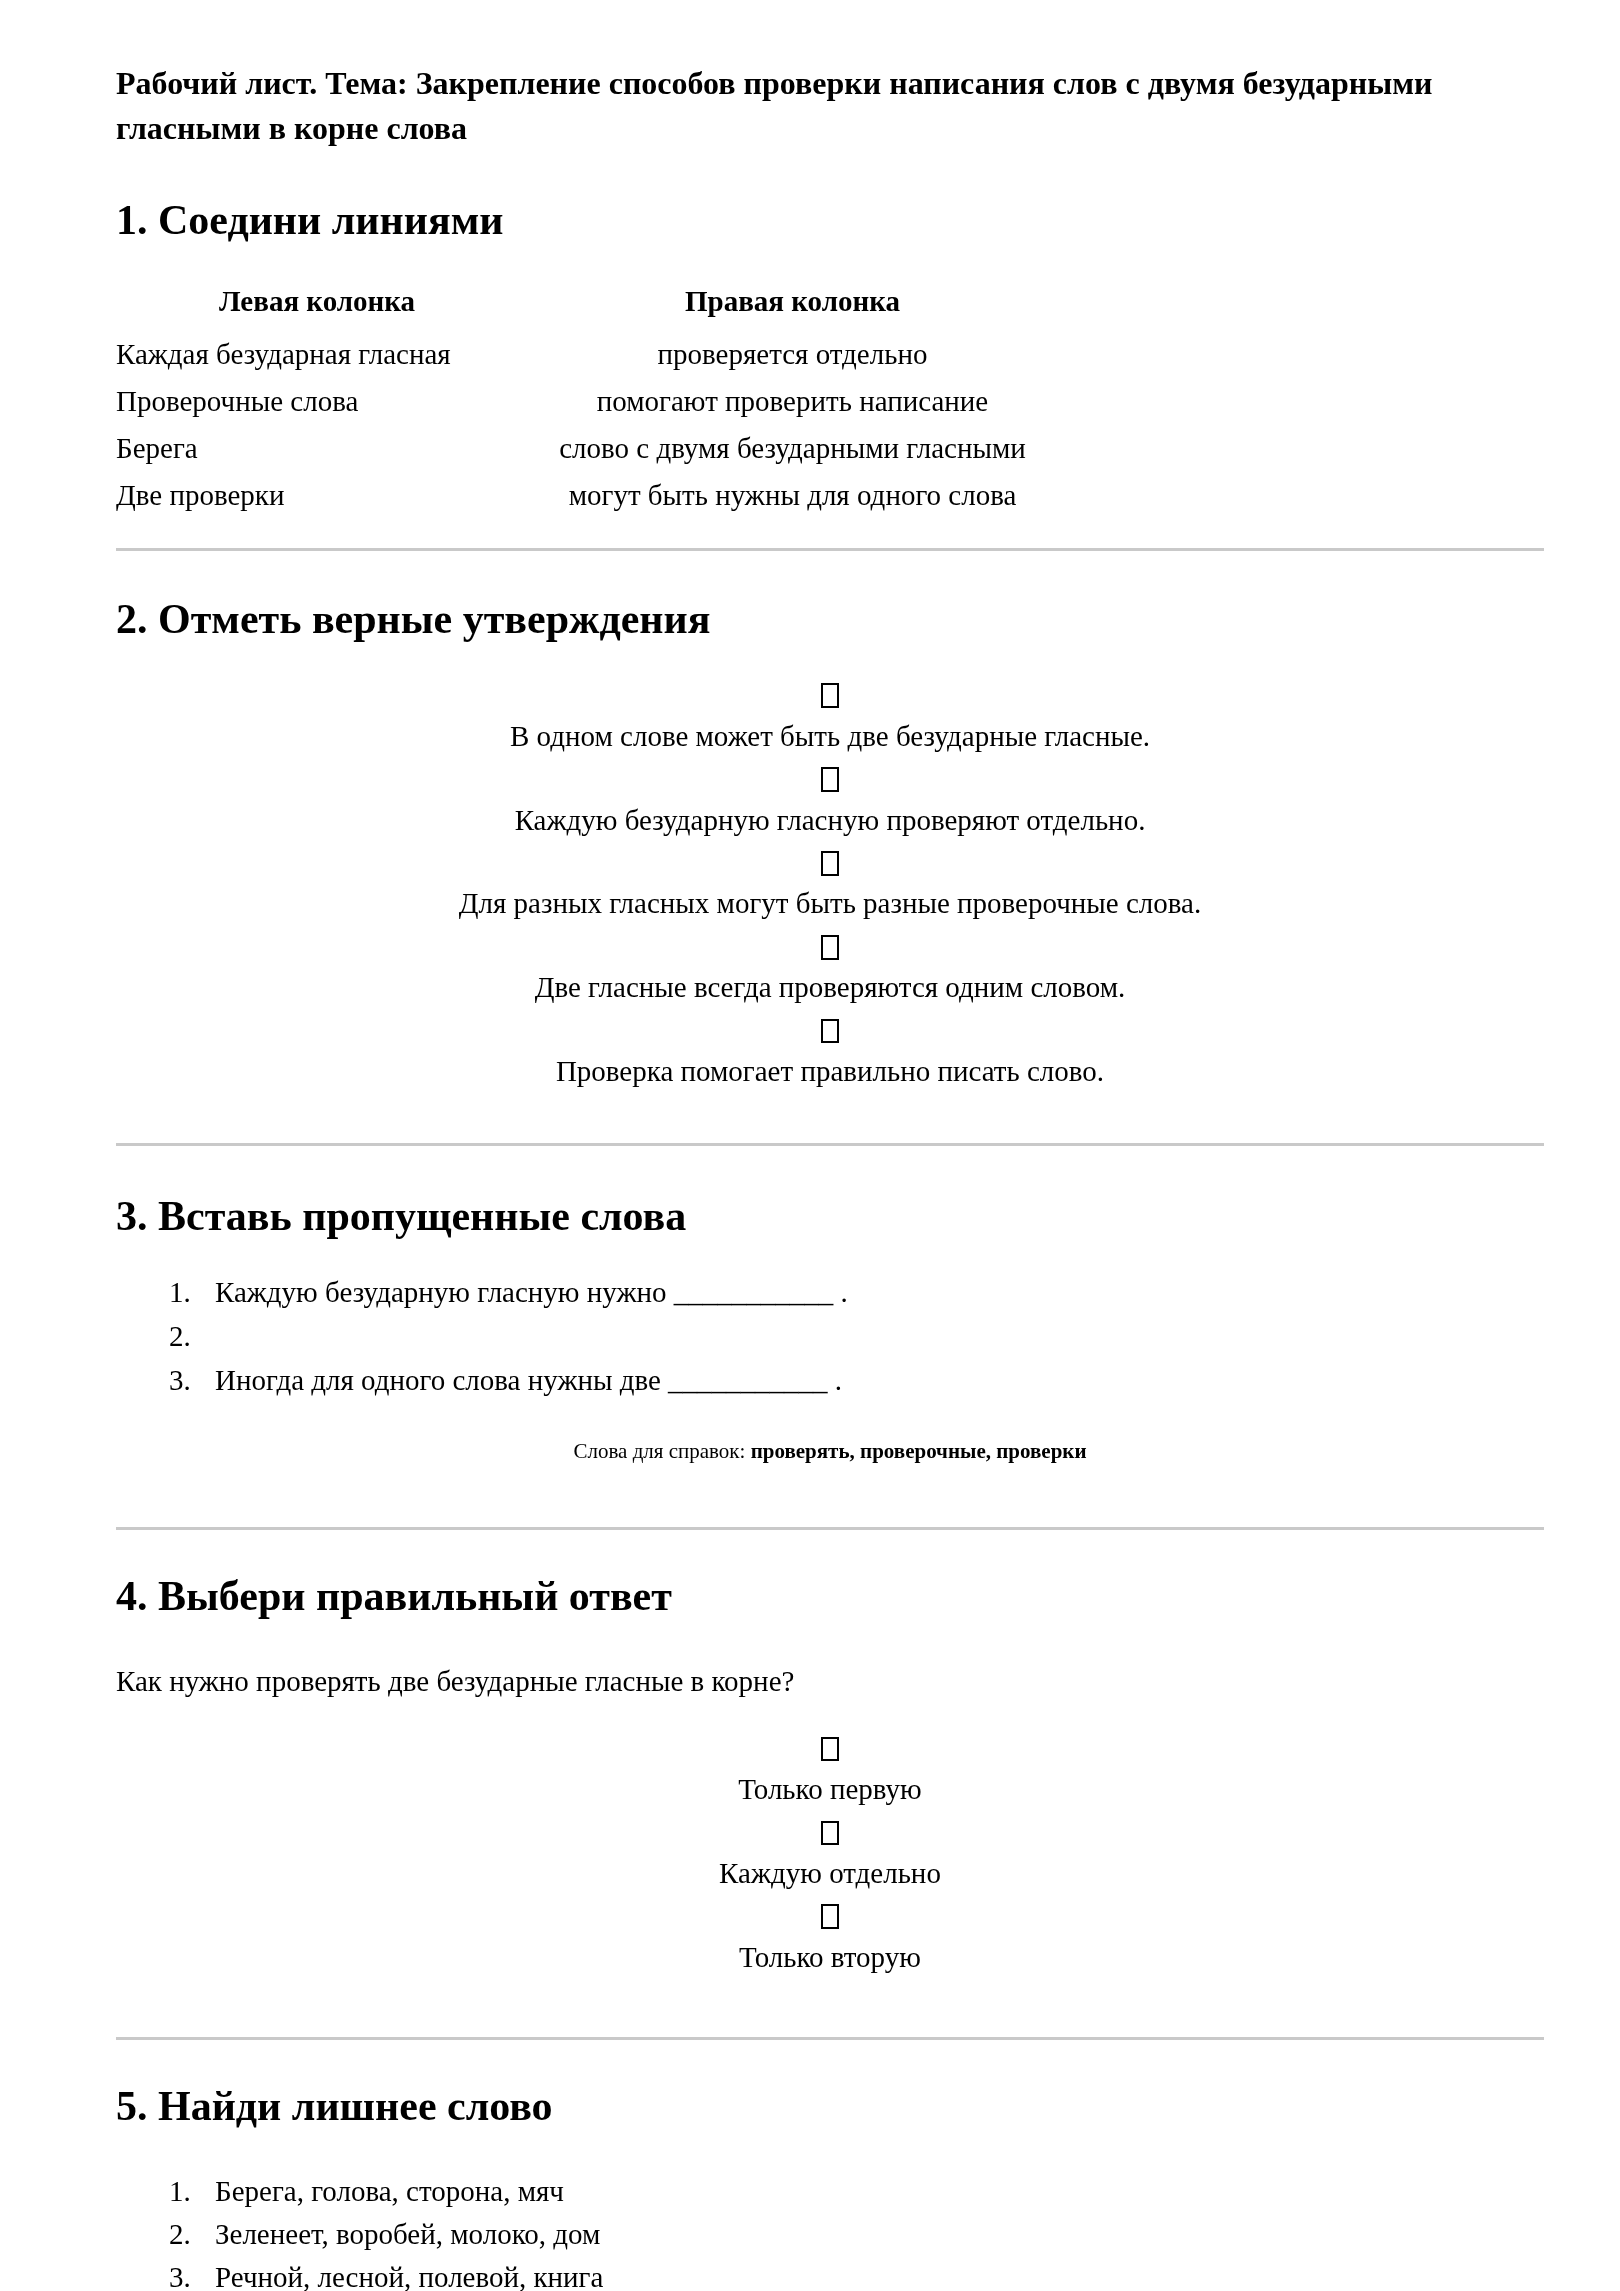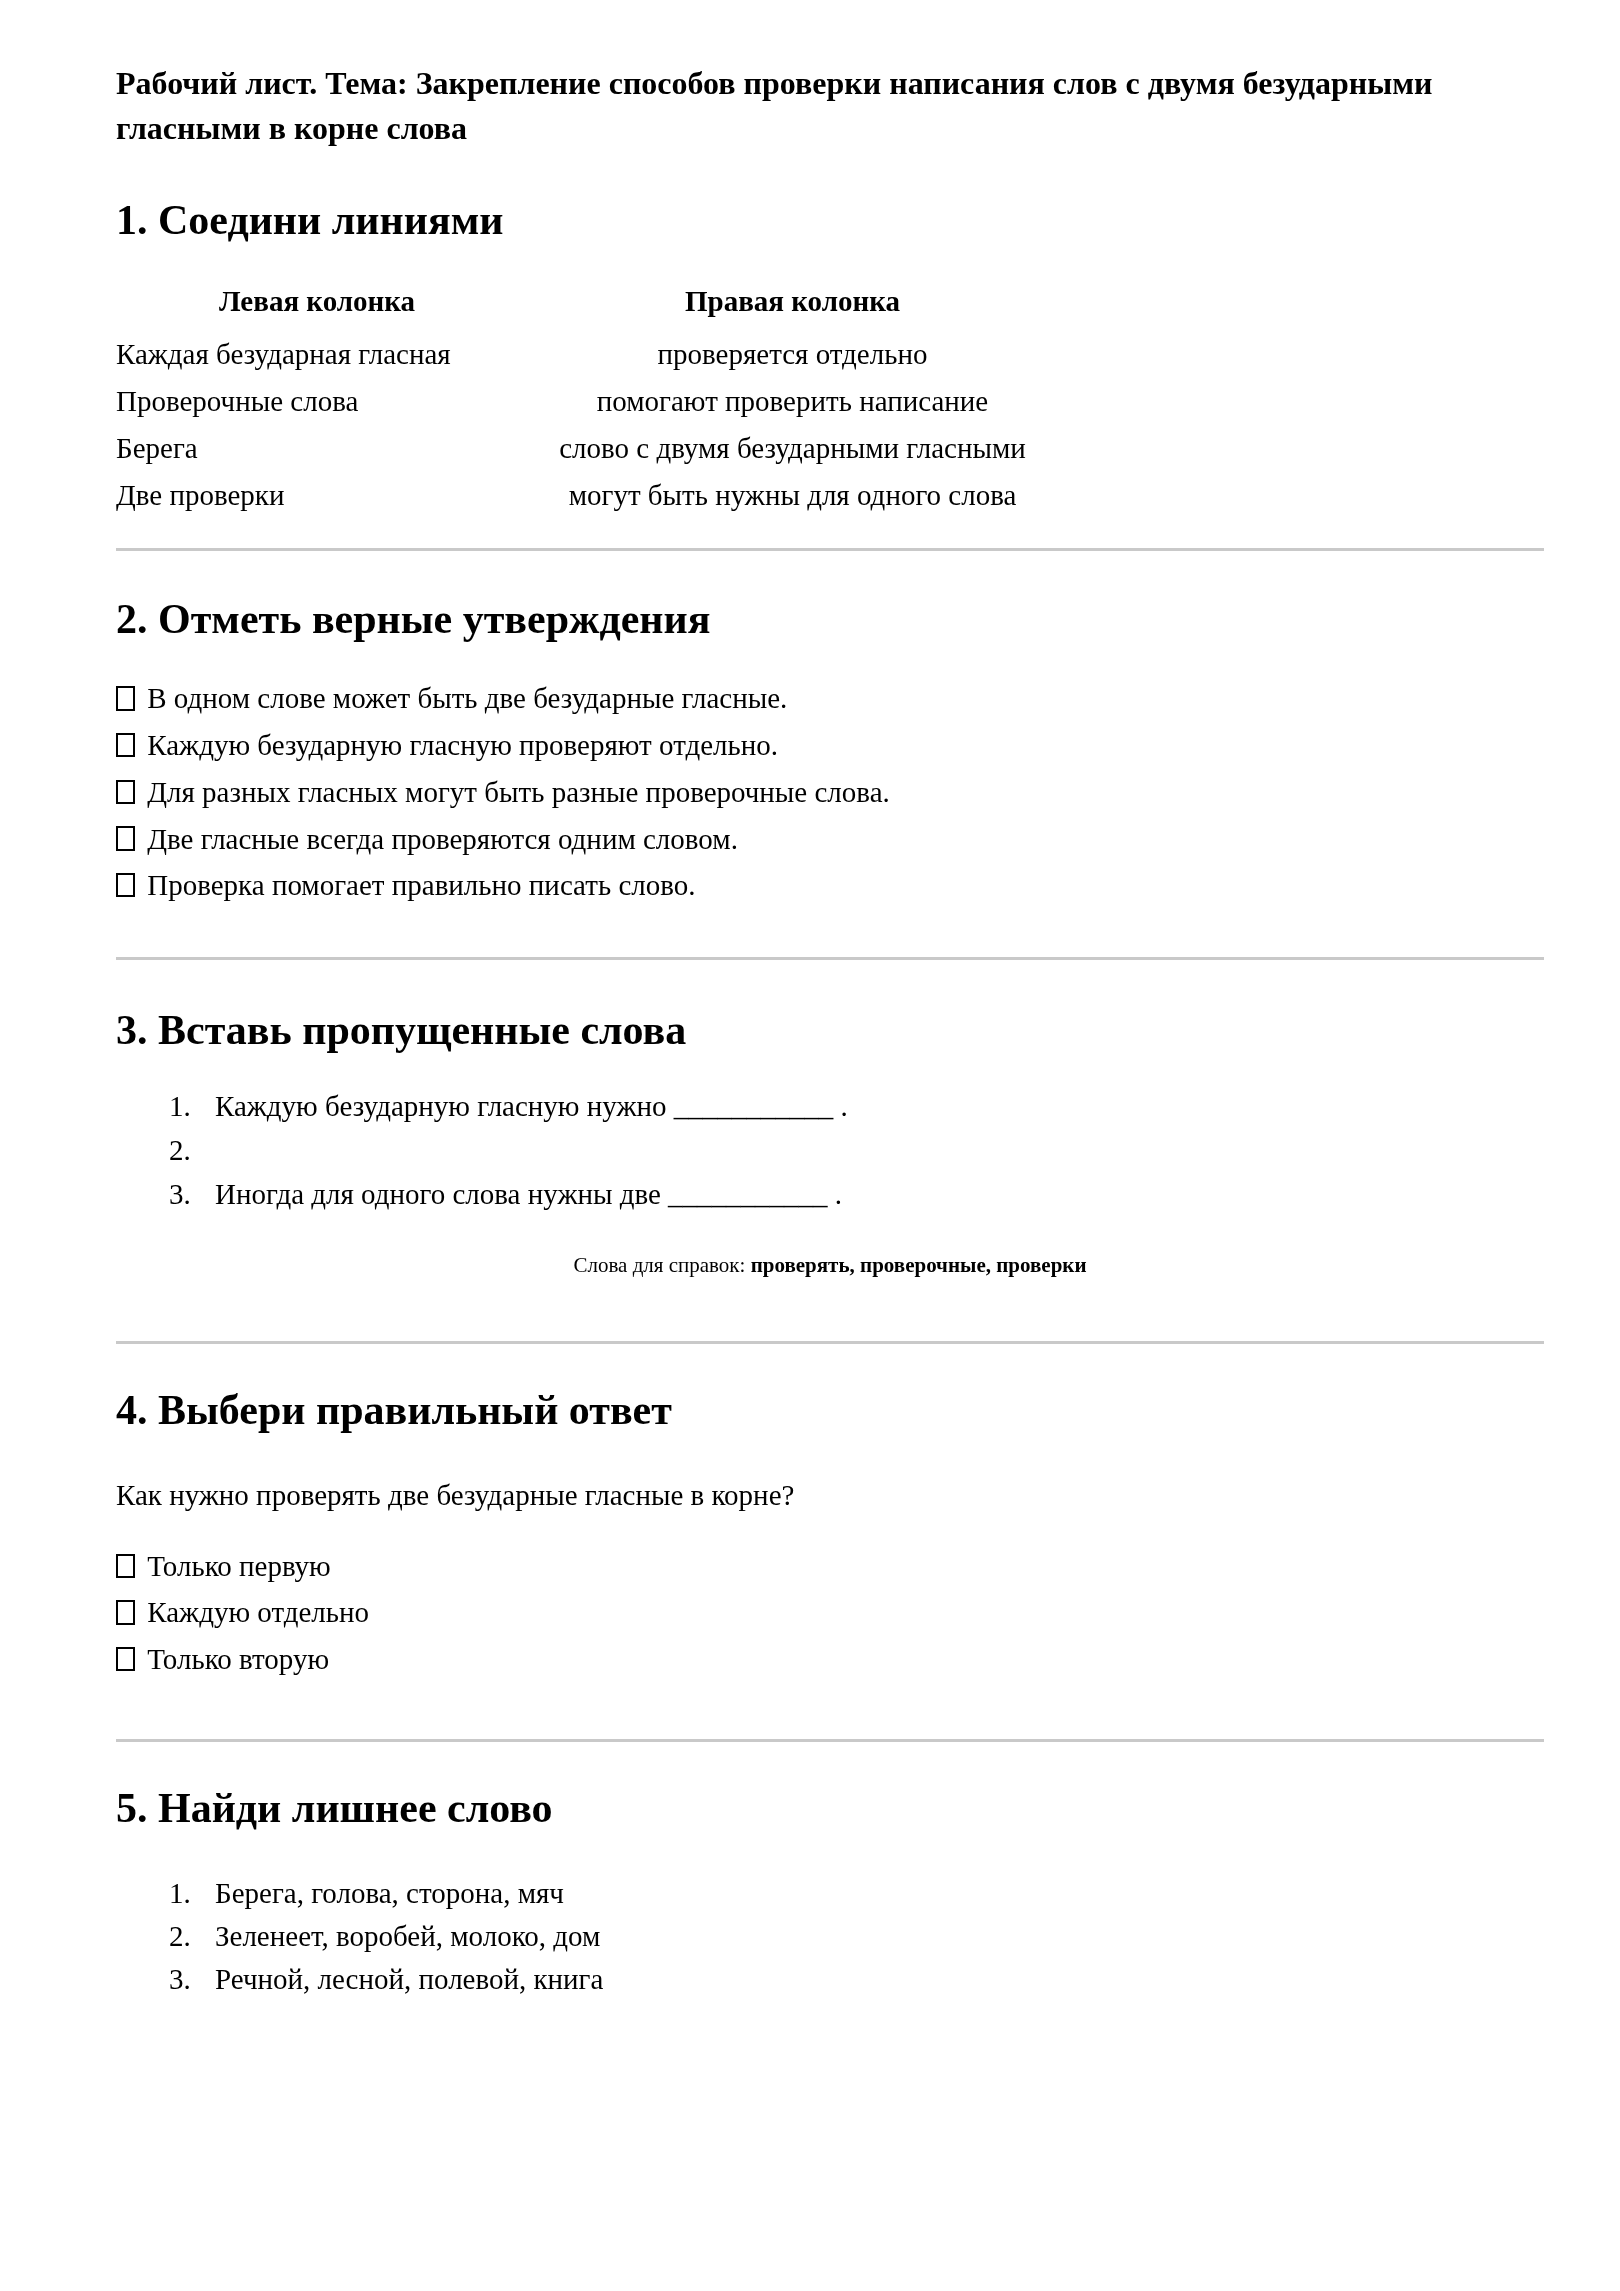--- a/index.html
+++ b/index.html
@@ -29,21 +29,21 @@
   .match-row { display: flex; line-height: 47px; }
   .match-head { font-weight: bold; margin-bottom: 5.9px; align-items: flex-end; }
   .cell-left { width: 402px; }
   .cell-right { width: 549px; text-align: center; }
   .match-head .cell-left, .match-head .cell-right { text-align: center; }
 
   
   .check-list { margin-top: 39px; }
   .check-item {
     display: flex; align-items: center; gap: 12.7px;
-    font-size: 29px; line-height: 30px; margin-top: 16.7px;
+    font-size: 29px; line-height: 30px; margin-top: 16.7px; flex-direction: column;
   }
   .check-item:first-child { margin-top: 0; }
   .checkbox {
     display: inline-block; width: 18.6px; height: 24.5px;
     border: 2px solid #000; box-sizing: border-box;
     background: #fff; flex: 0 0 auto;
   }
 
   
   .num-list { margin-top: 29px; padding-left: 53px; font-size: 29px; }

